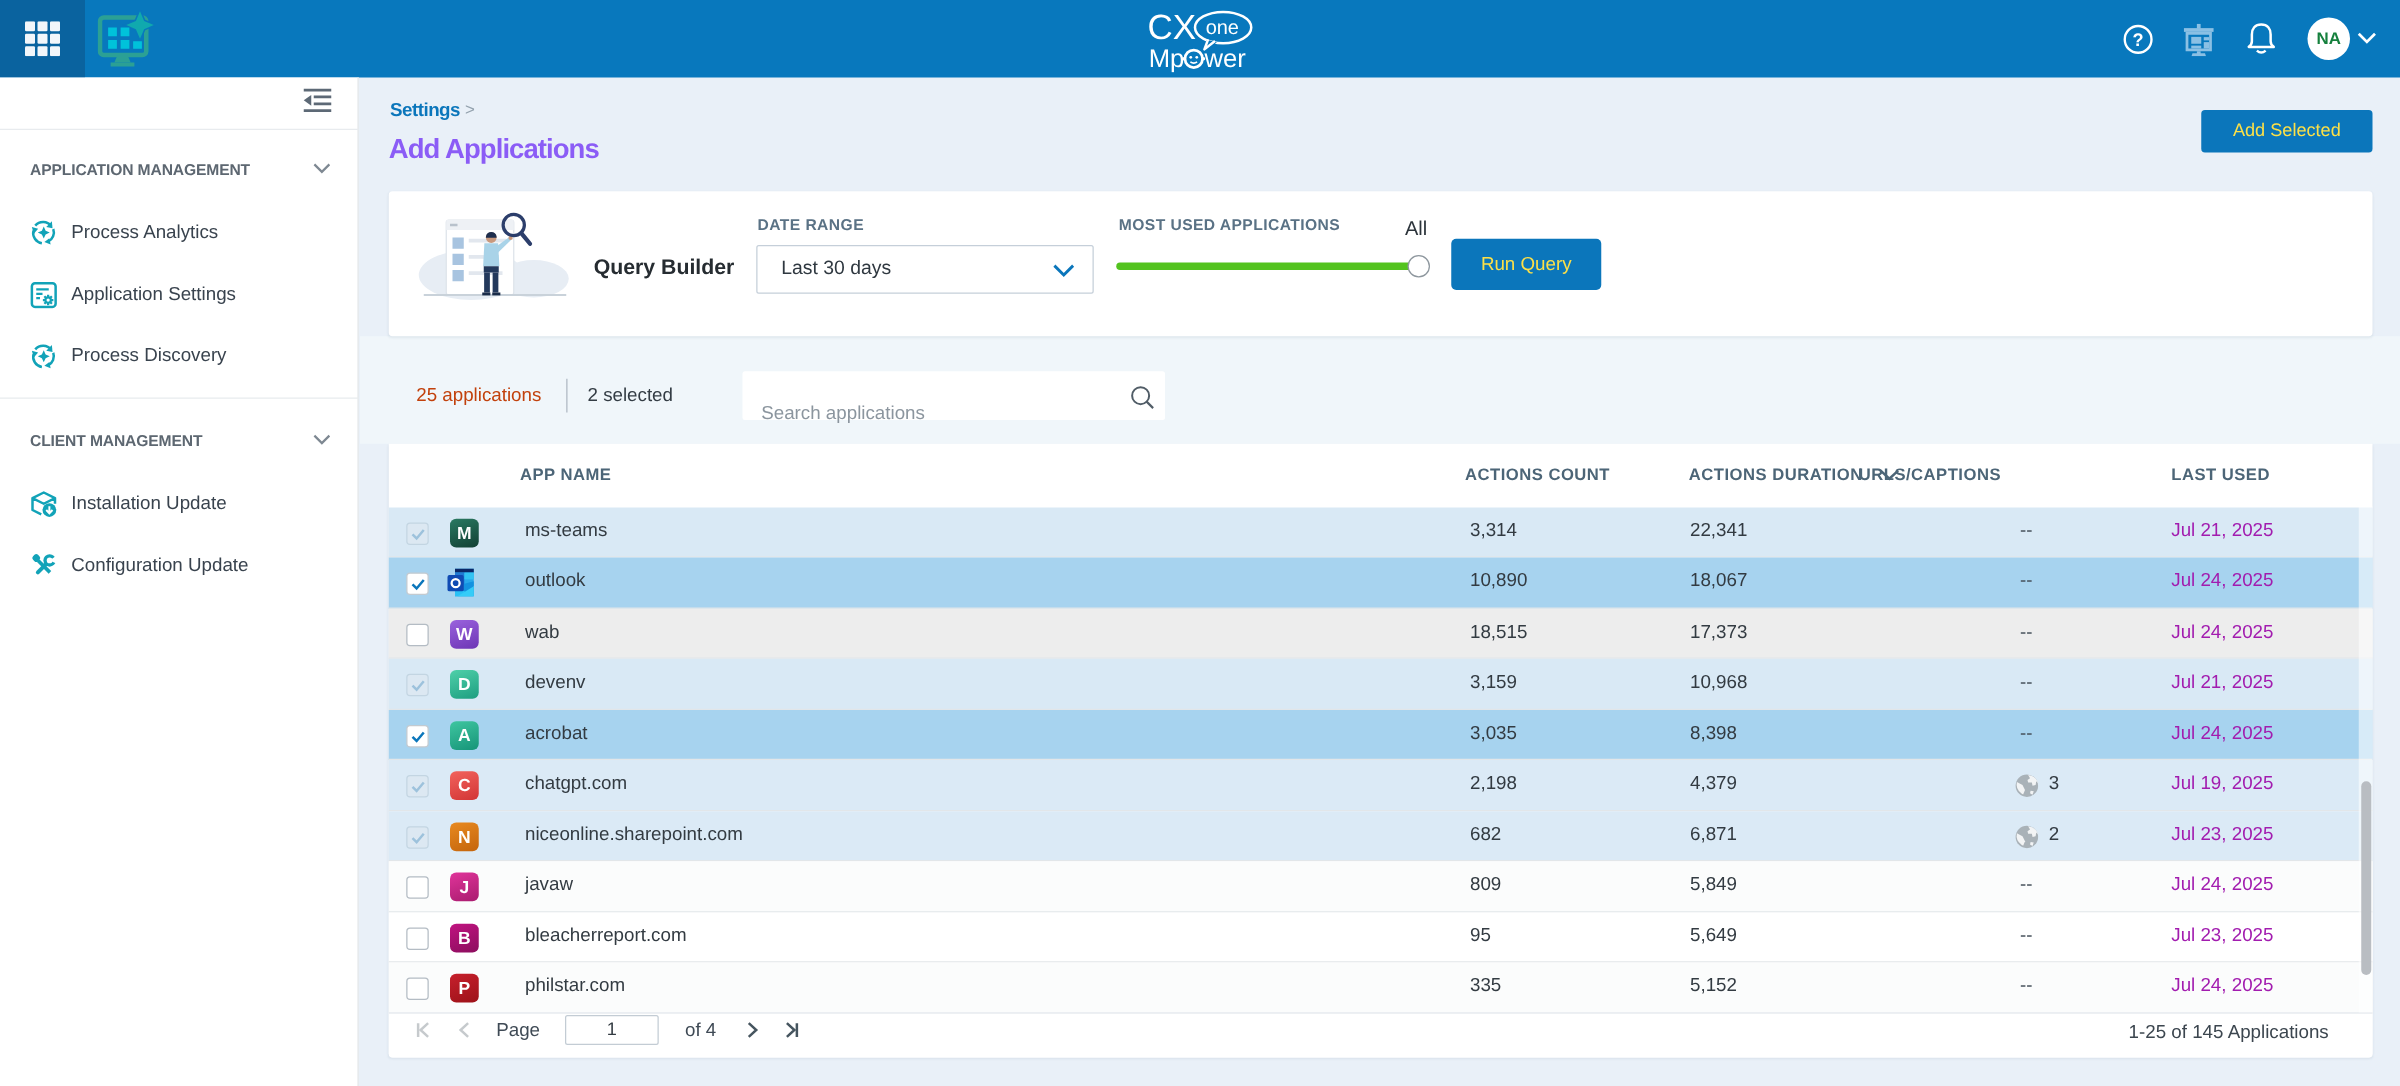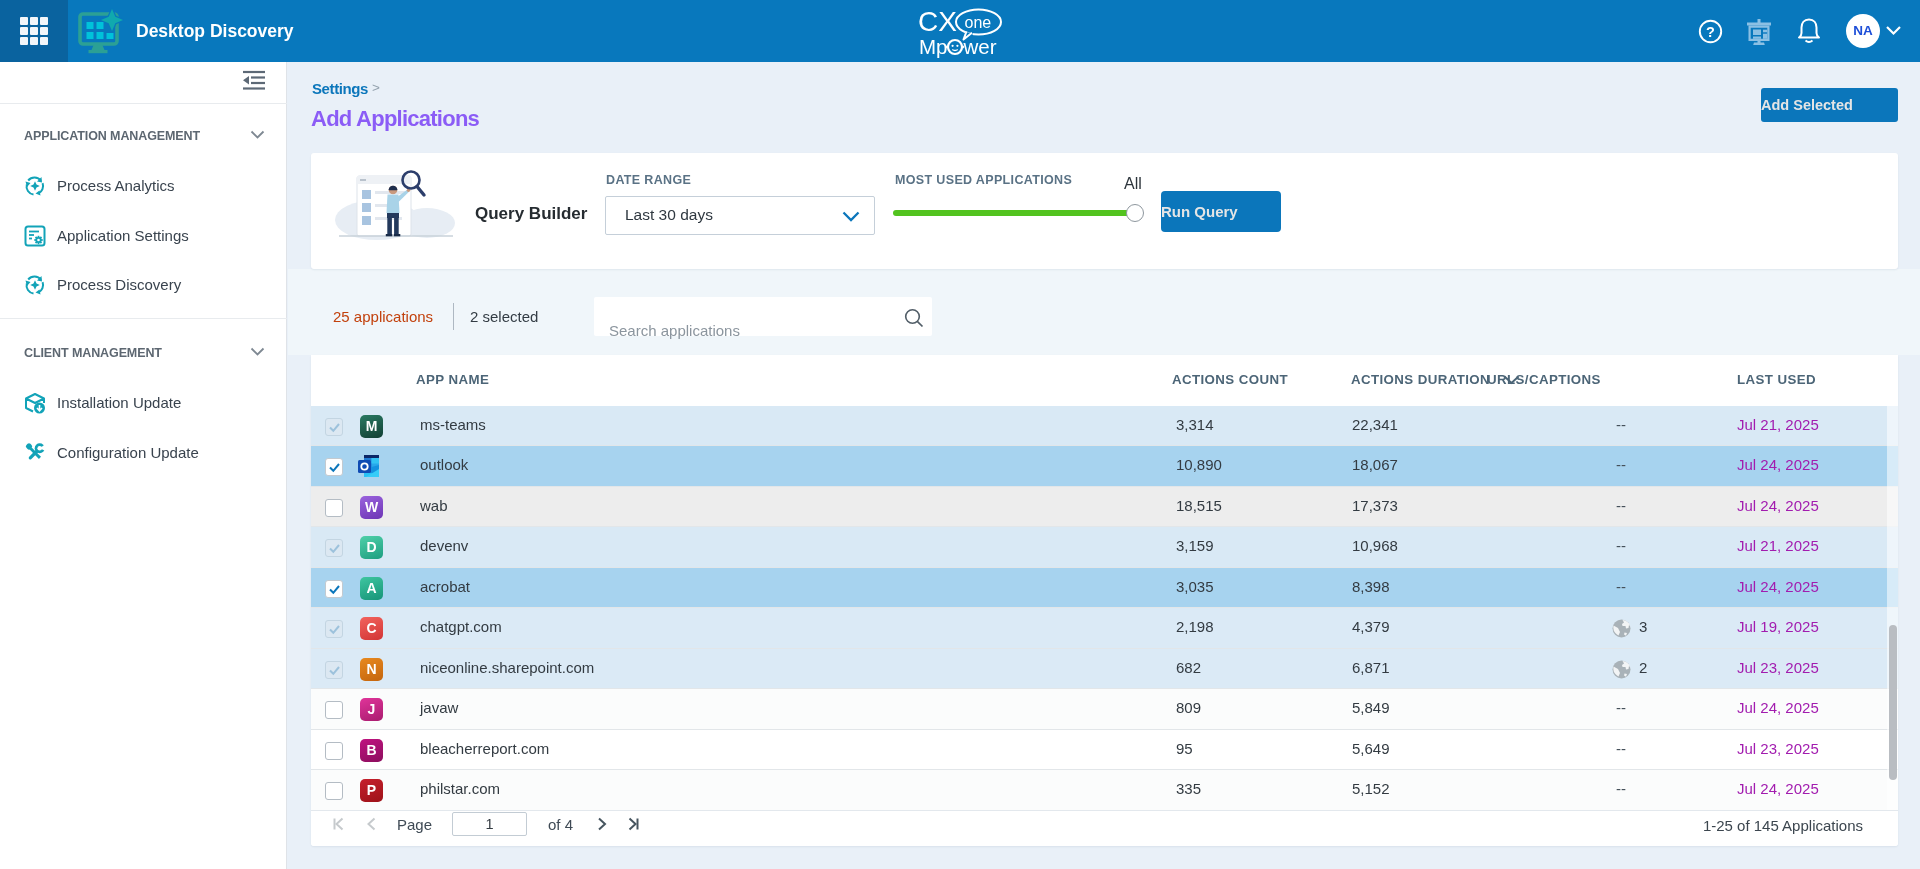--- a/index.html
+++ b/index.html
@@ -16,21 +16,21 @@
   
   #side { left:0; top:62px; width:287px; height:807px; background:#fff; border-right:1px solid #dfe3e8; }
   .sdiv { left:0; width:287px; height:1px; background:#e8ebee; }
   .sect { left:24px; width:220px; font-size:12.5px; font-weight:700; color:#5d6771; letter-spacing:-.1px; }
   .sitem { left:57px; font-size:15px; color:#39434e; }
 
   
   #strip { left:288px; top:269px; width:1632px; height:86px; background:#f0f6fa; }
   .card { background:#fff; border-radius:3px; box-shadow:0 1px 2px rgba(30,60,90,.08); }
   .lbl { font-size:12.5px; font-weight:700; color:#5a7285; letter-spacing:.35px; }
-  .btn { background:#0b76bb; color:#e5e5e5; font-weight:700; }
+  .btn { background:#0b76bb; color:#fde047; font-weight:400; text-align:center; }
 
   
   .hcell { font-size:13.3px; font-weight:700; color:#4c6577; letter-spacing:.4px; }
   .row { left:311px; width:1587px; height:41px; }
   .rname { left:109px; top:10px; font-size:15px; color:#333b42; position:absolute; }
   .rnum { top:10px; font-size:15px; color:#333b42; position:absolute; }
   .tile { left:49px; top:9px; width:23px; height:23px; border-radius:5px; position:absolute;
           color:#fff; font-size:14px; font-weight:700; text-align:center; line-height:23px; }
   .cb { left:14px; top:12px; width:18px; height:18px; border-radius:3px; position:absolute; background:#fff; }
   .cb svg { position:absolute; left:1px; top:1px; }
@@ -67,21 +67,20 @@
     <g fill="#00c2da">
       <rect x="8.5" y="14" width="7" height="7"></rect>
         <rect x="18.5" y="14" width="7" height="7"></rect>
       <rect x="8.5" y="24" width="7" height="7"></rect>
         <rect x="18.5" y="24" width="7" height="7"></rect>
         <rect x="28.5" y="25" width="7" height="6"></rect>
     </g>
     <polygon points="16,36 24,36 26.5,42 13.5,42" fill="#2ba095"></polygon>
     <rect x="10.5" y="42" width="19" height="3.2" fill="#2ba095"></rect>
   </svg>
-  <div class="abs" id="prodname">Desktop Discovery</div>
 
   <svg class="abs" style="left:916px;top:6px" width="100" height="52" viewBox="0 0 100 52">
     <text x="2" y="25" font-size="28" fill="#fff" font-family="Liberation Sans">CX</text>
     <ellipse cx="62.5" cy="16" rx="22.5" ry="12.5" fill="none" stroke="#fff" stroke-width="2"></ellipse>
     <path d="M50 26 L46.5 35.5 L57 27.6" fill="#0878bd" stroke="#0878bd" stroke-width="1"></path>
     <path d="M50.5 25.5 L47.5 33.5 L56 26.8" fill="none" stroke="#fff" stroke-width="2" stroke-linejoin="round"></path>
     <text x="48.5" y="21.5" font-size="16" fill="#fff" font-family="Liberation Sans">one</text>
     <text x="3" y="47.5" font-size="20.5" fill="#fff" font-family="Liberation Sans">Mp</text>
     <circle cx="39" cy="41" r="7" fill="none" stroke="#fff" stroke-width="2.2"></circle>
     <circle cx="31.2" cy="41" r="1.4" fill="#fff"></circle>
@@ -107,21 +106,21 @@
       <rect x="16" y="14.7" width="4.3" height="5.1"></rect>
       <rect x="10.5" y="22" width="3" height="3"></rect>
       <polygon points="7,23.5 17,23.5 17.8,26 6.2,26"></polygon>
     </g>
   </svg>
   <svg class="abs" style="left:1796px;top:17px" width="26" height="28" viewBox="0 0 26 28">
     <path d="M13 2.5 C8 2.5 5.5 6 5.5 10.5 L5.5 16 C5.5 18 4.5 19.5 3 20.5 L23 20.5 C21.5 19.5 20.5 18 20.5 16 L20.5 10.5 C20.5 6 18 2.5 13 2.5 Z" fill="none" stroke="#fff" stroke-width="2" stroke-linejoin="round"></path>
     <path d="M9.5 23.5 Q13 26.5 16.5 23.5" fill="none" stroke="#fff" stroke-width="2"></path>
   </svg>
   <div class="abs" style="left:1846px;top:14px;width:34px;height:34px;border-radius:50%;background:#fff;
-       text-align:center;line-height:34px;font-size:13.5px;font-weight:700;color:#1d4ed8">NA</div>
+       text-align:center;line-height:34px;font-size:13.5px;font-weight:700;color:#15803d">NA</div>
   <svg class="abs" style="left:1885px;top:25px" width="17" height="12" viewBox="0 0 17 12">
     <path d="M2 2 L8.5 8.5 L15 2" fill="none" stroke="#fff" stroke-width="2.2"></path>
   </svg>
 
   <div class="abs" id="side"></div>
   <svg class="abs" style="left:242px;top:70px" width="24" height="21" viewBox="0 0 24 21">
     <g stroke="#5d6976" stroke-width="2.2">
       <line x1="1" y1="2" x2="23" y2="2"></line>
       <line x1="9" y1="7.5" x2="23" y2="7.5"></line>
       <line x1="9" y1="13" x2="23" y2="13"></line>

